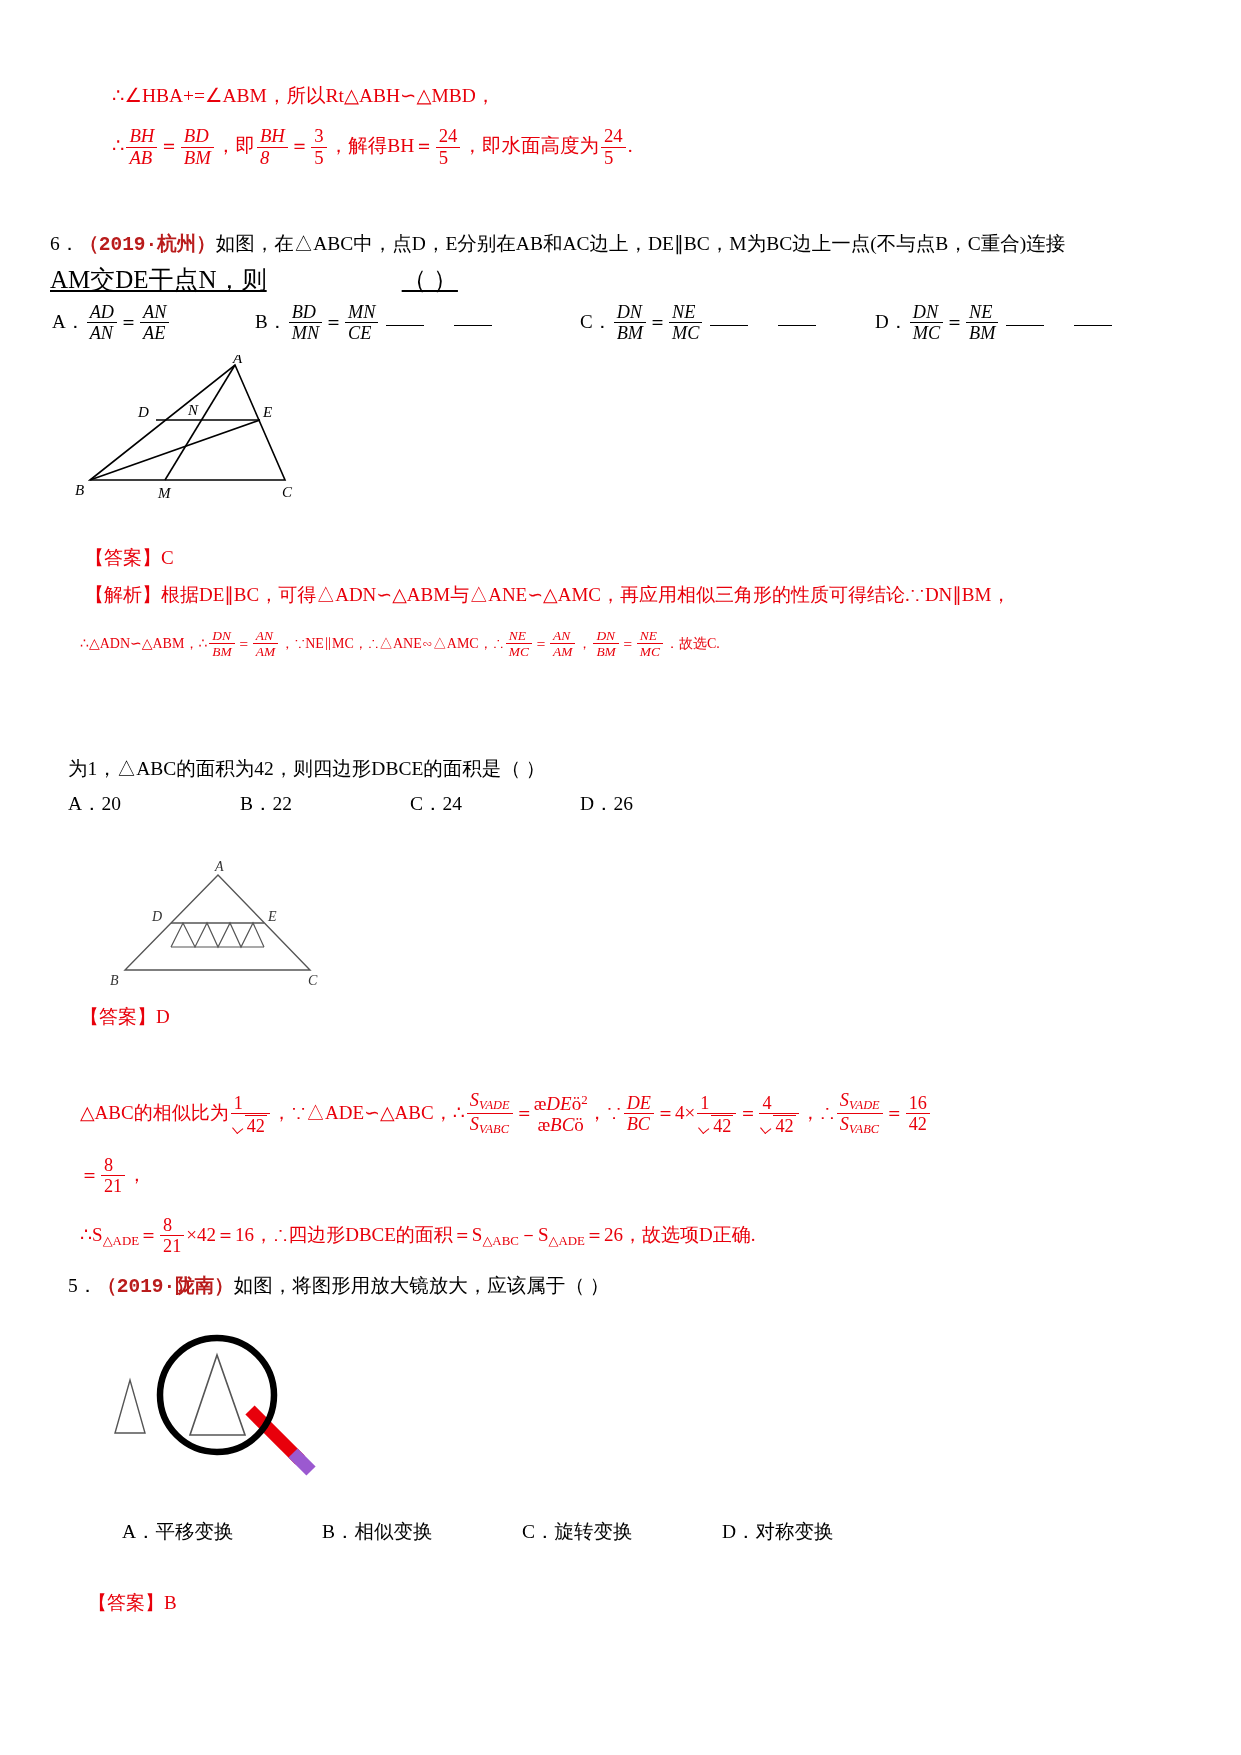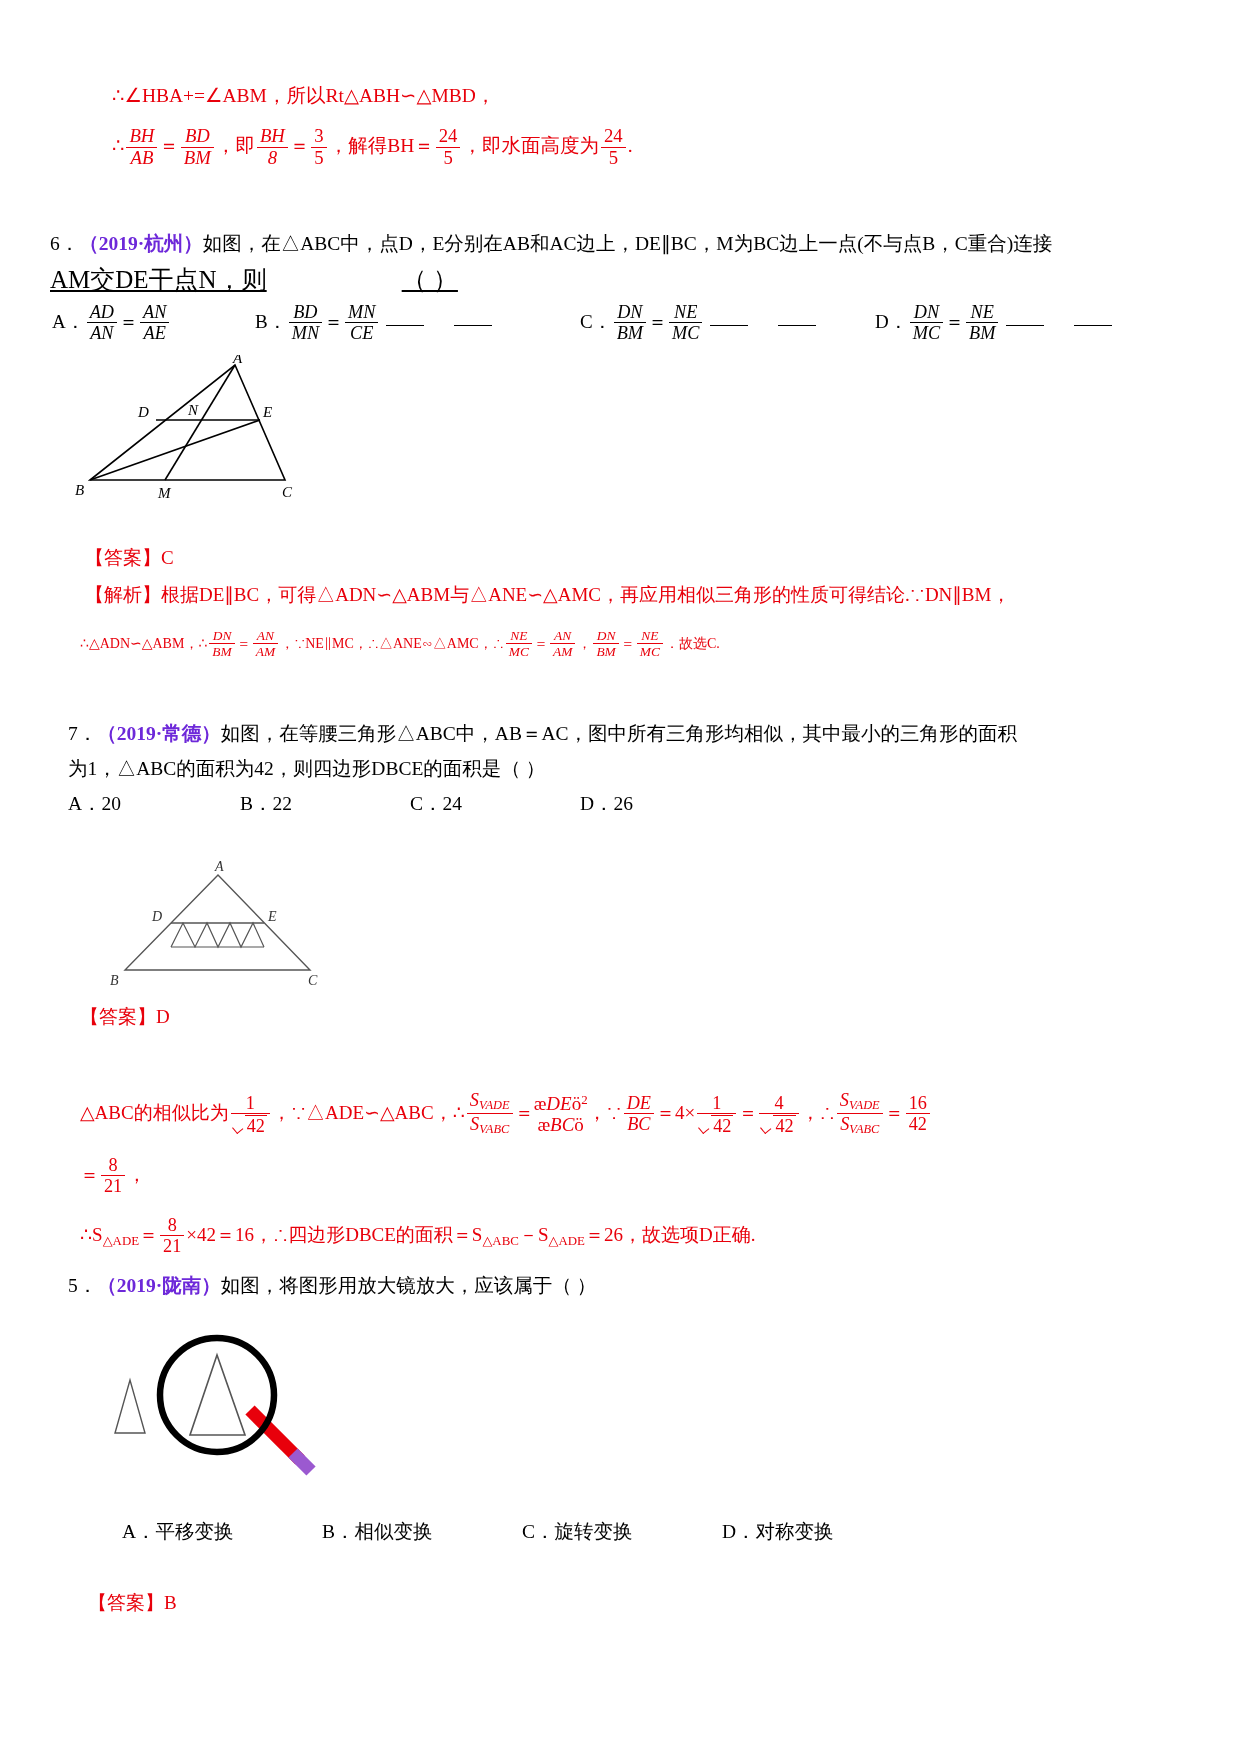--- a/index.html
+++ b/index.html
@@ -15,36 +15,35 @@
     position: relative;
   }
   .page {
     position: relative;
     width: 1241px;
     height: 1296px;
     padding: 0;
     box-sizing: border-box;
   }
   .red { color: #e8000b; }
-  .purple { color: #6d28d9; }
+  .purple { color: #b91c1c; font-family: Liberation Mono, monospace; }
   .blk { color: #000; }
 
   .line {
     position: absolute;
     white-space: nowrap;
     font-size: 19px;
     line-height: 1.4;
   }
   .italic { font-style: italic; }
 
   
   .frac {
     display: inline-block;
     vertical-align: -0.62em;
-    text-align: center;
     font-size: 0.96em;
     line-height: 1.12;
     margin: 0 2px;
   }
   .frac > span { display: block; padding: 0 3px; }
   .frac .den { border-top: 1.3px solid currentColor; }
 
   .sqrt {
     display: inline-block;
     position: relative;
@@ -129,23 +128,20 @@
   </div>
 
   <div class="line" style="left:85px; top:582px; font-size:19px;">
     <span class="red tag">【解析】</span><span class="red">根据DE∥BC，可得△ADN∽△ABM与△ANE∽△AMC，再应用相似三角形的性质可得结论.∵DN∥BM，</span>
   </div>
 
   <div class="line red" style="left:80px; top:620px; font-size:14px;margin-top:8px;">
     <span>∴△ADN∽△ABM，∴</span><span class="frac italic"><span class="num">DN</span><span class="den">BM</span></span>＝<span class="frac italic"><span class="num">AN</span><span class="den">AM</span></span><span>，∵NE∥MC，∴△ANE∽△AMC，∴</span><span class="frac italic"><span class="num">NE</span><span class="den">MC</span></span>＝<span class="frac italic"><span class="num">AN</span><span class="den">AM</span></span><span>，</span><span class="frac italic"><span class="num">DN</span><span class="den">BM</span></span>＝<span class="frac italic"><span class="num">NE</span><span class="den">MC</span></span><span>．故选C.</span>
   </div>
 
-  <div class="line" style="left:68px; top:720px; font-size:19.5px;">
-    <span class="blk">7．</span><span class="purple" style="font-weight:bold;">（2019·常德）</span><span class="blk italic-none">如图，在等腰三角形△ABC中，AB＝AC，图中所有三角形均相似，其中最小的三角形的面积</span>
-  </div>
   <div class="line" style="left:68px; top:755px; font-size:19.5px;">为1，△ABC的面积为42，则四边形DBCE的面积是（      ）</div>
 
   <div class="line" style="left:68px; top:790px; font-size:19.5px;">A．20</div>
   <div class="line" style="left:240px; top:790px; font-size:19.5px;">B．22</div>
   <div class="line" style="left:410px; top:790px; font-size:19.5px;">C．24</div>
   <div class="line" style="left:580px; top:790px; font-size:19.5px;">D．26</div>
 
   <div class="fig" style="left:105px; top:855px;">
     <svg width="230" height="135" viewBox="0 0 230 135">
       <polygon points="20,115 205,115 113,20" fill="none" stroke="#555" stroke-width="1.4"></polygon>

